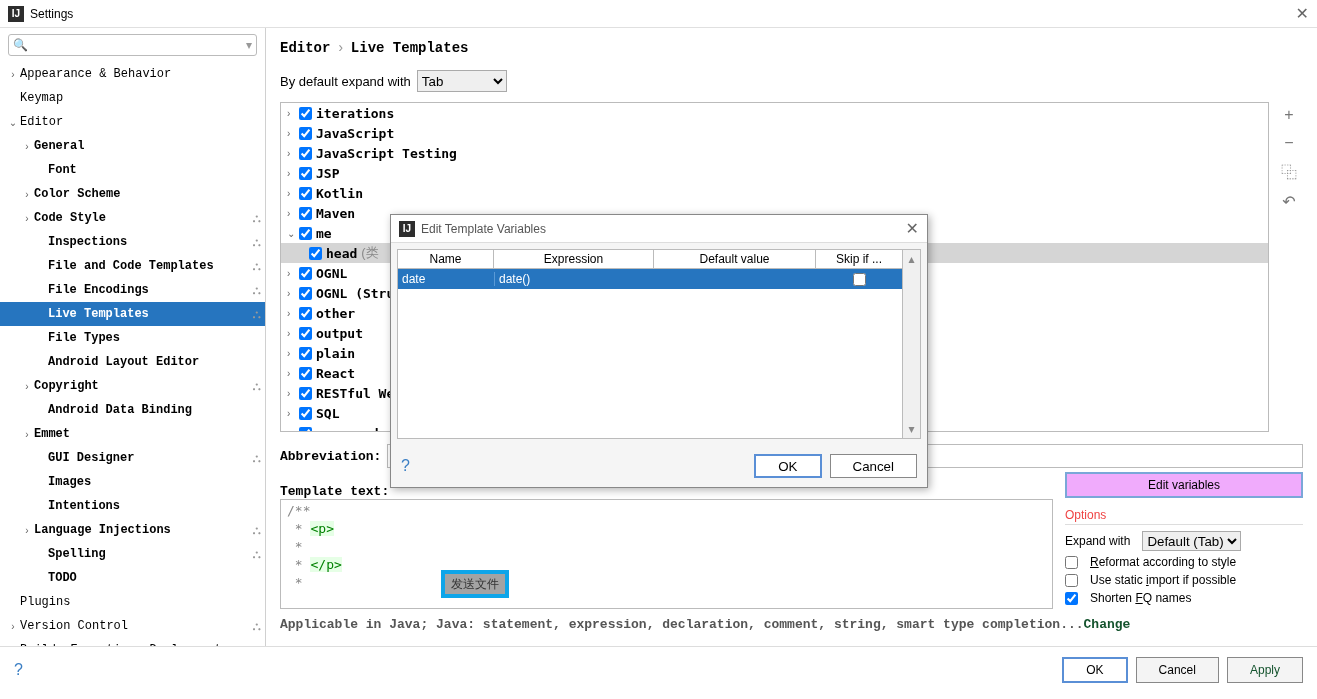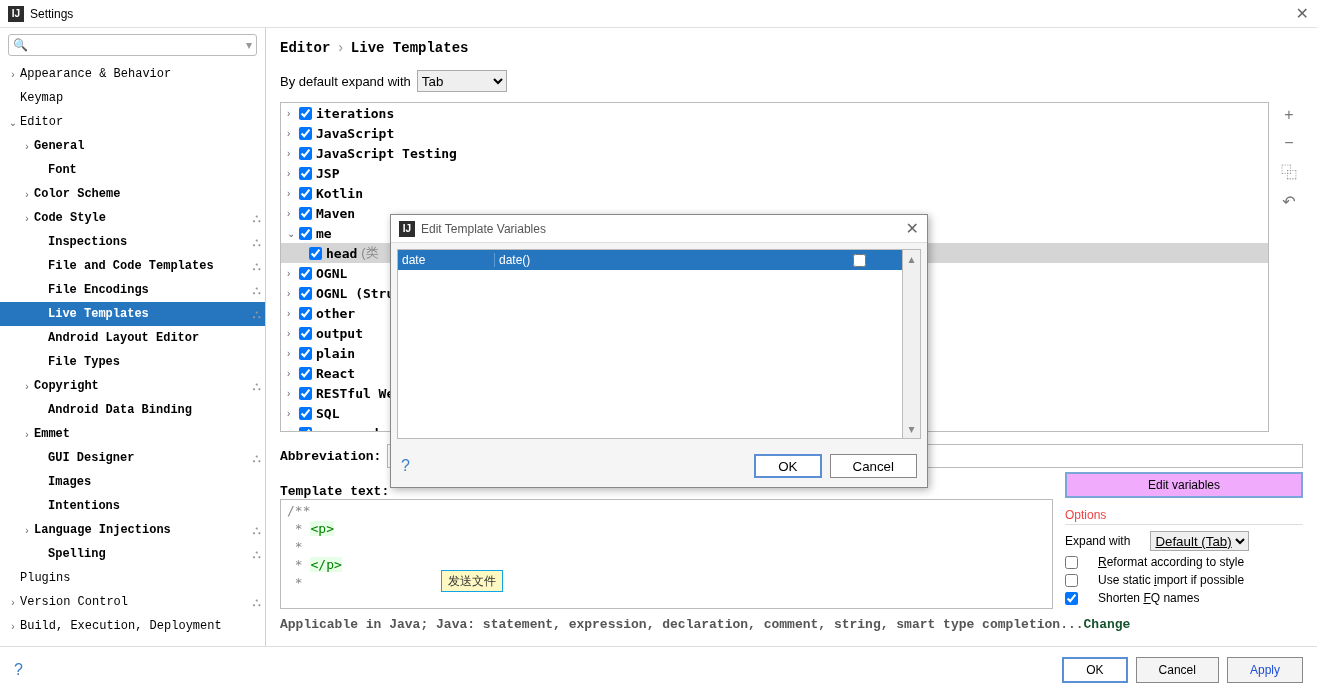--- a/index.html
+++ b/index.html
@@ -51,38 +51,38 @@
 .side-tools span { cursor: pointer; font-size: 16px; }
 
 .abbrev-row, .template-text-label { margin-top: 12px; font-size: 13px; }
 .abbrev-row { display: flex; align-items: center; gap: 6px; }
 .abbrev-row input { flex: 1; height: 24px; border: 1px solid #bbb; padding: 0 4px; }
 
 .lower { display: flex; gap: 12px; margin-top: 4px; }
 .template-text { flex: 1; }
 .code-box { width: 100%; height: 110px; border: 1px solid #bbb; font-family: Consolas, monospace; font-size: 13px; padding: 2px 6px; line-height: 18px; white-space: pre; color: #888; position: relative; }
 .code-box .tag { background: #e6ffe6; color: #008000; }
-.float-tip { position: absolute; left: 160px; top: 70px; border: 1px solid #0ea5e9; background: #fef9c3; font-size: 12px; padding: 1px 6px; color: #333; }
+.float-tip { position: absolute; left: 160px; top: 70px; border: 4px solid #0ea5e9; background: #a3a3a3; font-size: 12px; padding: 1px 6px; color: #333; }
 
 .right-opts { width: 238px; }
 .edit-vars-btn { width: 100%; height: 26px; border: 2px solid #7aa7d8; background: #f0abfc; cursor: pointer; font-size: 12px; }
 .opts-box { margin-top: 10px; }
 .opts-title { color: #ef4444; margin-bottom: 6px; border-bottom: 1px solid #ddd; padding-bottom: 2px; }
-.opt-row { display: flex; align-items: center; gap: 20px; margin: 4px 0; font-size: 12px; }
-.opt-row select { height: 20px; border: 1px solid #aaa; text-decoration: underline; }
+.opt-row { display: flex; align-items: center; gap: 12px; margin: 4px 0; font-size: 12px; }
+.opt-row select { height: 20px; border: 1px solid #aaa; }
 .underline { text-decoration: underline; }
 
 .applicable { margin-top: 8px; font-size: 13px; color: #555; }
 .applicable .change { color: #14532d; cursor: pointer; }
 
 .footer { height: 46px; border-top: 1px solid #ddd; display: flex; align-items: center; justify-content: space-between; padding: 0 14px; }
 .footer-btns { display: flex; gap: 8px; }
 .btn { height: 26px; padding: 0 22px; border: 1px solid #888; background: #f4f4f4; cursor: pointer; font-size: 12px; }
 .btn.primary { border: 2px solid #5a8fd6; background: #fff; }
-.btn:disabled { color: #1d4ed8; }
+.btn:disabled { color: #14532d; }
 .help-icon { color: #3b7fc4; font-size: 16px; }
 
 
 .dialog { position: absolute; left: 390px; top: 214px; width: 538px; height: 274px; background: #f5f5f5; border: 1px solid #888; box-shadow: 2px 2px 8px rgba(0,0,0,0.3); display: flex; flex-direction: column; z-index: 100; }
 .dialog-title { height: 28px; display: flex; align-items: center; justify-content: space-between; padding: 0 8px; background: #fff; border-bottom: 1px solid #ddd; }
 .dialog-title .dt-left { display: flex; align-items: center; gap: 6px; color: #555; }
 .dialog-body { flex: 1; padding: 6px; display: flex; }
 .dialog-table-wrap { flex: 1; border: 1px solid #bbb; background: #fff; display: flex; flex-direction: column; }
 .dth { display: flex; border-bottom: 1px solid #bbb; background: #fff; }
 .dth > div { border-right: 1px solid #bbb; padding: 2px 0; text-align: center; font-size: 12px; }
@@ -165,26 +165,26 @@
           <span class="label mono">File Encodings</span>
           <span class="gear">⛬</span>
         </div>
         <div class="tree-row ind-2 selected">
           <span class="exp"></span>
           <span class="label mono">Live Templates</span>
           <span class="gear">⛬</span>
         </div>
         <div class="tree-row ind-2">
           <span class="exp"></span>
+          <span class="label mono">File Types</span>
+        </div>
+        <div class="tree-row ind-2">
+          <span class="exp"></span>
           <span class="label mono">Android Layout Editor</span>
         </div>
-        <div class="tree-row ind-2">
-          <span class="exp"></span>
-          <span class="label mono">File Types</span>
-        </div>
         <div class="tree-row ind-1">
           <span class="exp">›</span>
           <span class="label mono">Copyright</span>
           <span class="gear">⛬</span>
         </div>
         <div class="tree-row ind-2">
           <span class="exp"></span>
           <span class="label mono">Android Data Binding</span>
         </div>
         <div class="tree-row ind-1">
@@ -206,20 +206,24 @@
         </div>
         <div class="tree-row ind-1">
           <span class="exp">›</span>
           <span class="label mono">Language Injections</span>
           <span class="gear">⛬</span>
         </div>
         <div class="tree-row ind-2">
           <span class="exp"></span>
           <span class="label mono">Spelling</span>
           <span class="gear">⛬</span>
+        </div>
+        <div class="tree-row ind-2">
+          <span class="exp"></span>
+          <span class="label mono">TODO</span>
         </div>
         <div class="tree-row ind-0">
           <span class="exp"></span>
           <span class="label mono bold">Plugins</span>
         </div>
         <div class="tree-row ind-0">
           <span class="exp">›</span>
           <span class="label mono bold">Version Control</span>
           <span class="gear">⛬</span>
         </div>
@@ -390,20 +394,26 @@
 <div class="dialog">
   <div class="dialog-title">
     <div class="dt-left">
       <span class="app-icon">IJ</span>
       <span>Edit Template Variables</span>
     </div>
     <span class="close-x">✕</span>
   </div>
   <div class="dialog-body">
     <div class="dialog-table-wrap">
+      <div class="dth">
+        <div class="col1">Name</div>
+        <div class="col2">Expression</div>
+        <div class="col3">Default value</div>
+        <div class="col4">Skip if ...</div>
+      </div>
       <div class="dtr">
         <div class="col1">date</div>
         <div class="col2">date()</div>
         <div class="col3"></div>
         <div class="col4">
             <input type="checkbox" style="">
           </div>
       </div>
     </div>
     <div class="dialog-scroll">

